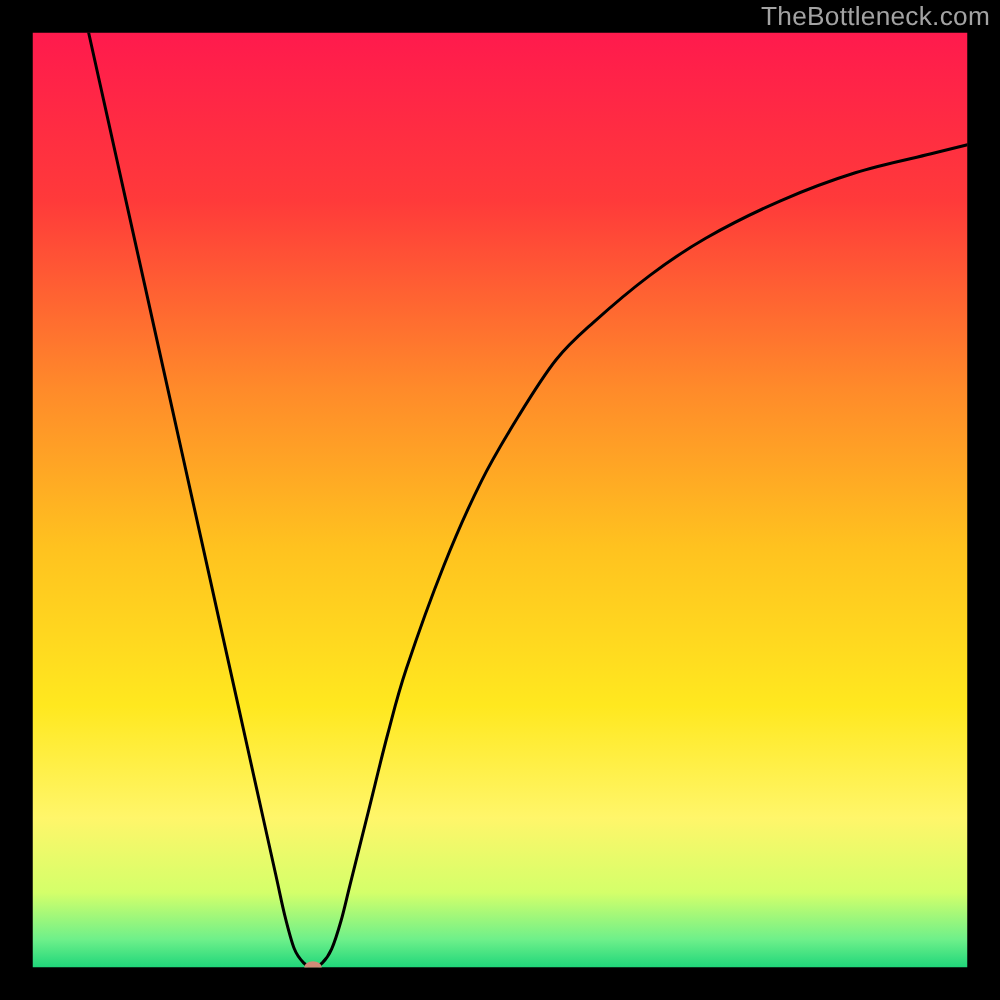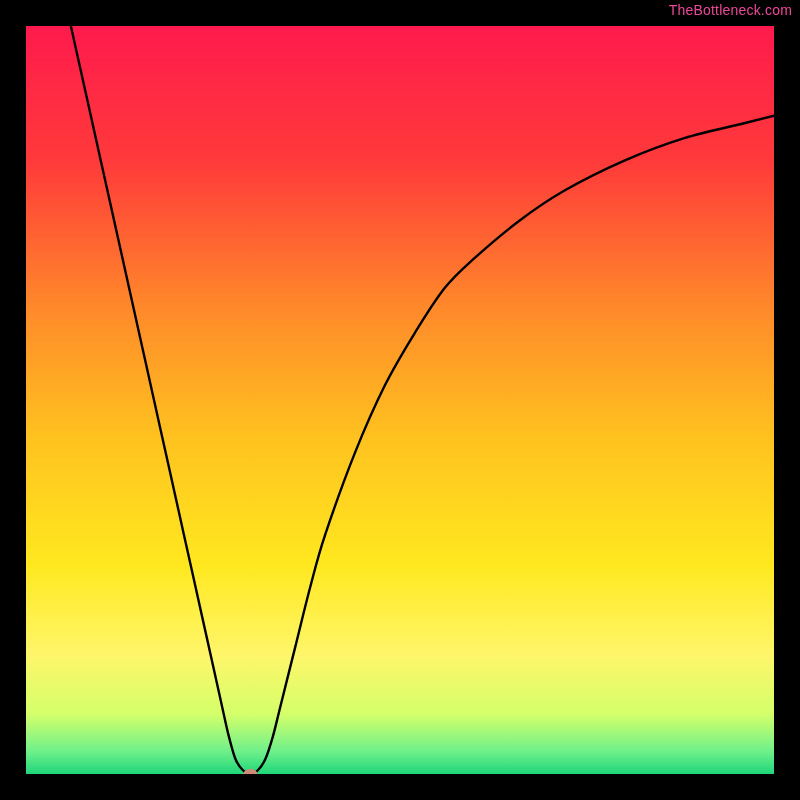--- a/index.html
+++ b/index.html
@@ -23,22 +23,22 @@
     position: absolute;
     left: 0;
     top: 0;
     width: 748px;
     height: 748px;
   }
   .watermark {
     position: absolute;
     top: 2px;
     right: 8px;
-    color: #ec4899;
-    font-size: 14px;
+    color: #a3a3a3;
+    font-size: 21px;
     font-weight: 500;
     letter-spacing: 0.2px;
   }
   svg { display: block; }
 </style>
 </head>
 <body>
 
 <div class="frame">
   <div class="plot">

